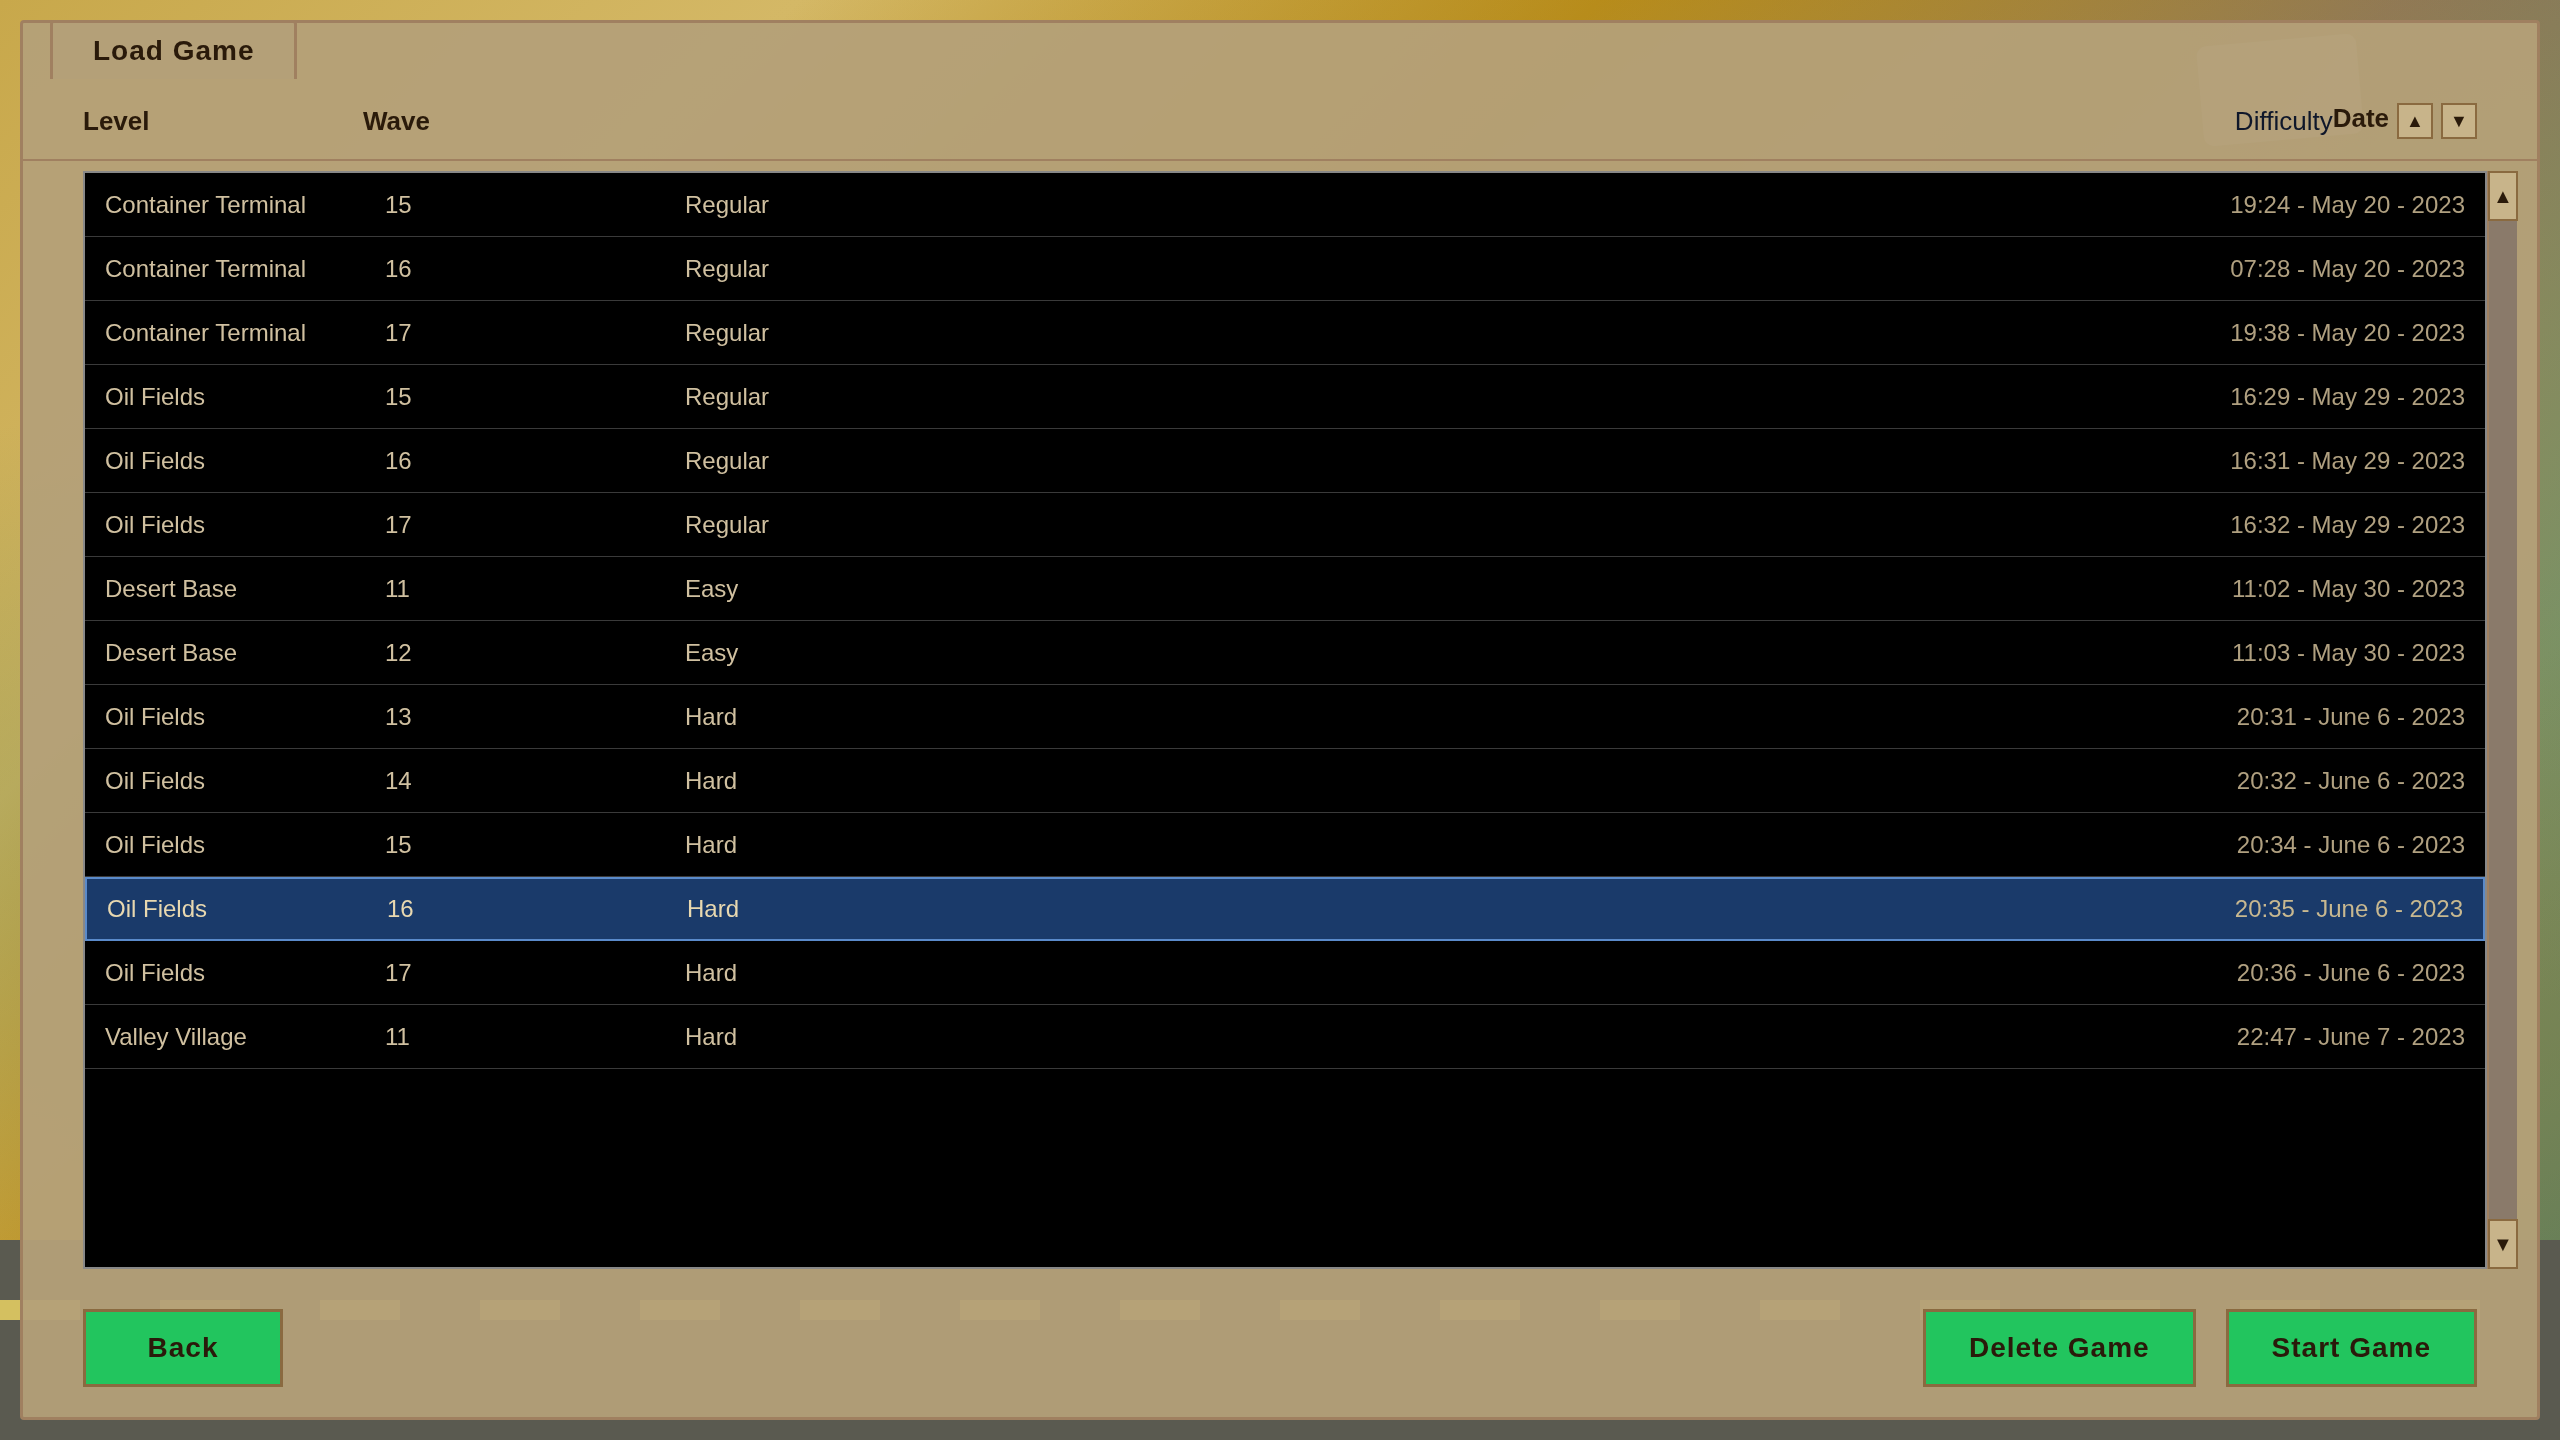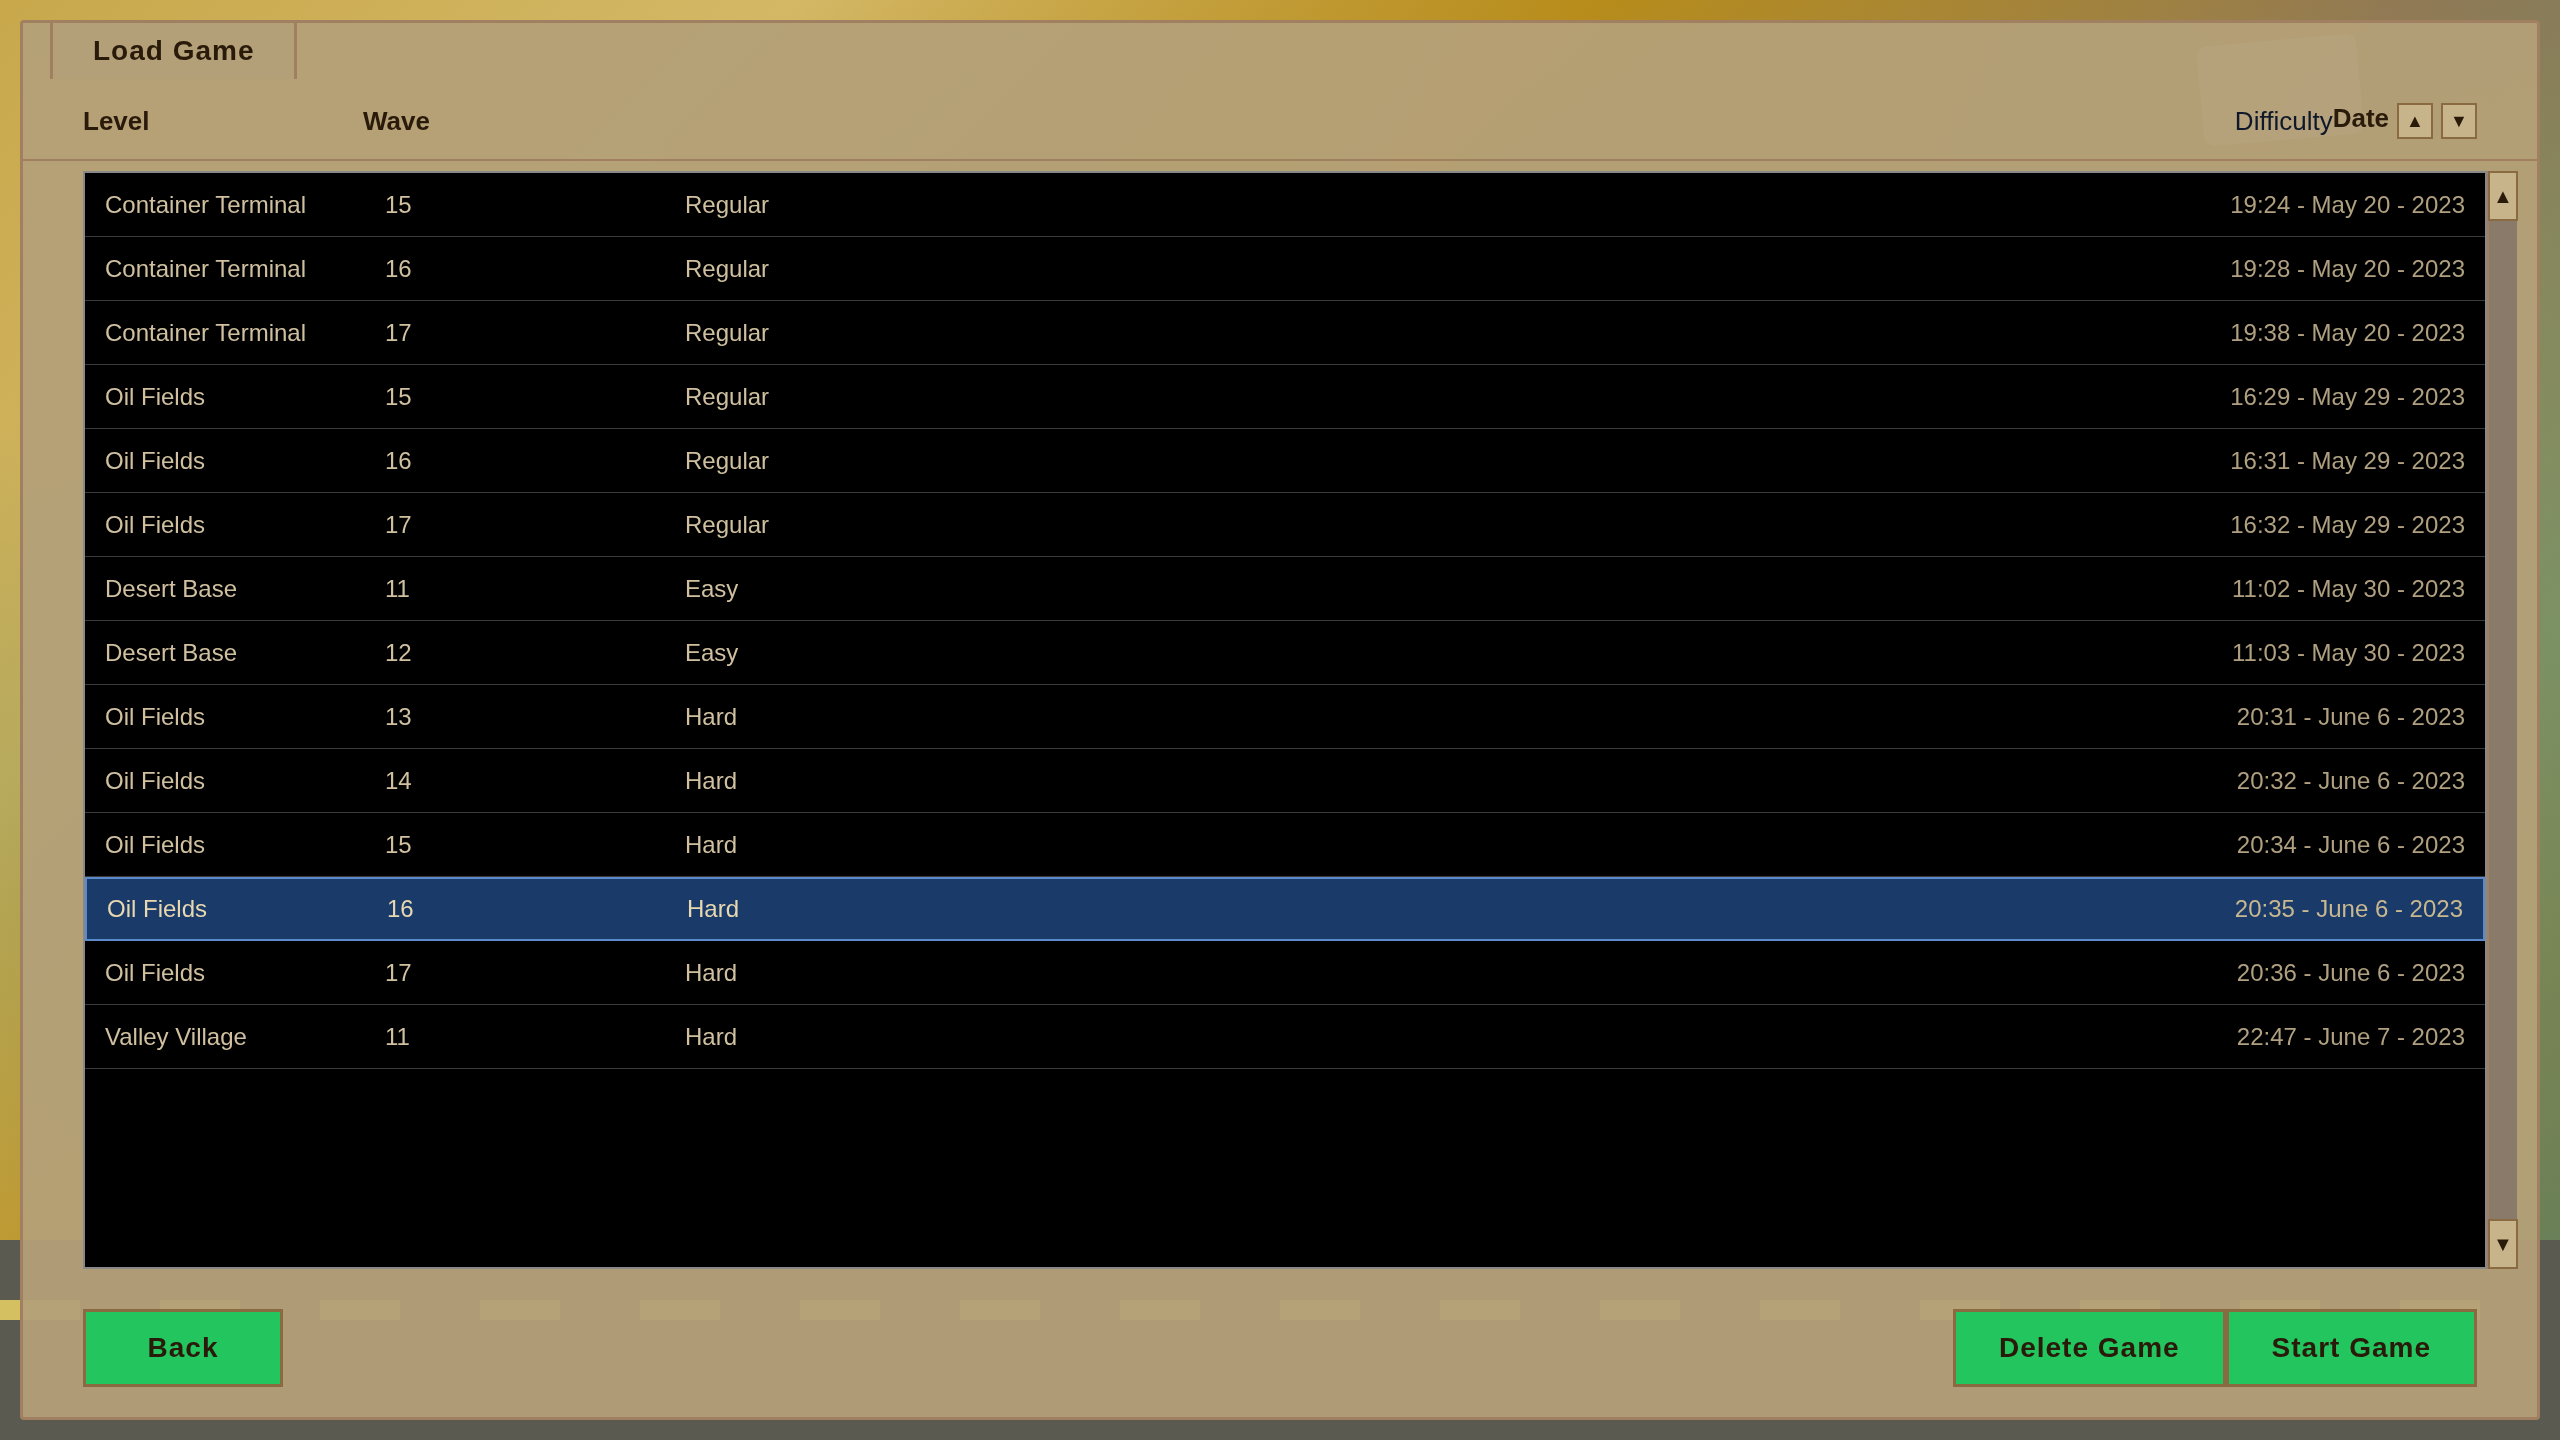--- a/index.html
+++ b/index.html
@@ -220,20 +220,21 @@
       font-weight: bold;
       color: #2a1a0a;
       cursor: pointer;
       letter-spacing: 1px;
       min-width: 200px;
       text-align: center;
     }
 
     .btn-right-group {
       display: flex;
+      gap: 30px;
       justify-content: flex-end;
     }
 
     .tablet-shape {
       position: absolute;
       top: 40px;
       right: 200px;
       width: 160px;
       height: 100px;
       background: rgba(200,200,200,0.7);
@@ -290,21 +291,21 @@
     <div class="table-row">
       <div class="cell-level">Container Terminal</div>
       <div class="cell-wave">15</div>
       <div class="cell-difficulty">Regular</div>
       <div class="cell-date">19:24 - May 20 - 2023</div>
     </div>
         <div class="table-row">
       <div class="cell-level">Container Terminal</div>
       <div class="cell-wave">16</div>
       <div class="cell-difficulty">Regular</div>
-      <div class="cell-date">19:28 - May 20 - 2023</div>
+      <div class="cell-date">07:28 - May 20 - 2023</div>
     </div>
         <div class="table-row">
       <div class="cell-level">Container Terminal</div>
       <div class="cell-wave">17</div>
       <div class="cell-difficulty">Regular</div>
       <div class="cell-date">19:38 - May 20 - 2023</div>
     </div>
         <div class="table-row">
       <div class="cell-level">Oil Fields</div>
       <div class="cell-wave">15</div>

